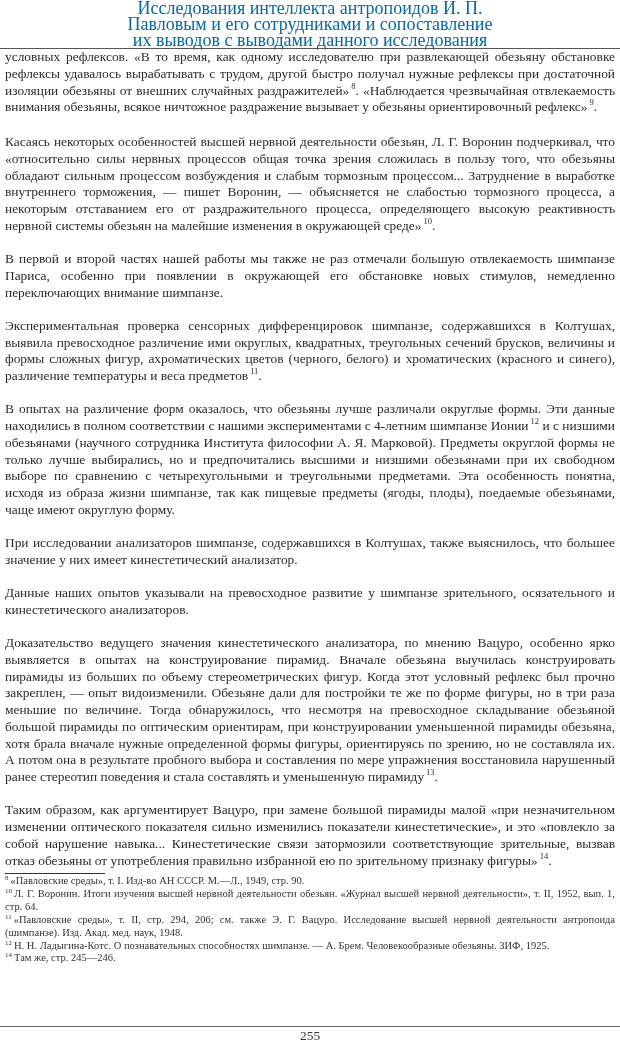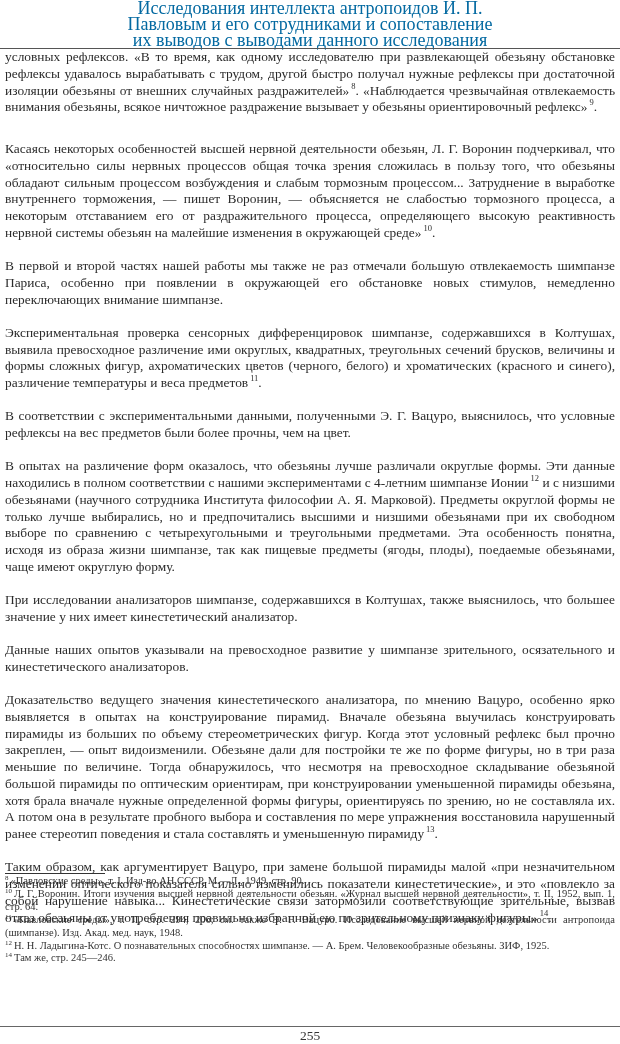--- a/index.html
+++ b/index.html
@@ -17,21 +17,21 @@
   .header-rule {
     position: absolute; left: 0; top: 48px; width: 620px; height: 0;
     border-top: 1.5px solid #555;
   }
   .body-text {
     position: absolute; left: 5px; top: 49px; width: 610px;
     font-size: 13.4px; line-height: 16.75px; text-align: justify;
     hyphens: manual; color: #2b2b2b;
   }
   .para { margin: 0 0 16.5px 0; }
-  .para.first { margin-bottom: 25px; }
+  .para.first { margin-bottom: 18px; }
   sup { font-size: 8.5px; line-height: 0; vertical-align: 6px; margin-left: 2px; }
   .fn-rule {
     position: absolute; left: 5px; top: 873px; width: 100px; height: 0;
     border-top: 1.3px solid #333;
   }
   .footnotes {
     position: absolute; left: 5px; top: 875px; width: 610px;
     font-size: 10.5px; line-height: 12.9px; text-align: justify; color: #333;
   }
   .fn { margin: 0; font-family: Liberation Serif, serif; }
@@ -57,21 +57,20 @@
 
 <div class="body-text">
   <p class="para first"><span>условных рефлексов. «В то время, как одному исследователю при развлекающей обезьяну обстановке рефлексы удавалось вырабатывать с трудом, другой быстро получал нужные рефлексы при достаточной изоляции обезьяны от внешних случайных раздражителей»</span><sup>8</sup><span>. «Наблюдается чрезвычайная отвлекаемость внимания обезьяны, всякое ничтожное раздражение вызывает у обезьяны ориентировочный рефлекс»</span><sup>9</sup><span>.</span></p>
 
   <p class="para"><span>Касаясь некоторых особенностей высшей нервной деятельности обезьян, Л. Г. Воронин подчеркивал, что «относительно силы нервных процессов общая точка зрения сложилась в пользу того, что обезьяны обладают сильным процессом возбуждения и слабым тормозным процессом... Затруднение в выработке внутреннего торможения, — пишет Воронин, — объясняется не слабостью тормозного процесса, а некоторым отставанием его от раздражительного процесса, определяющего высокую реактивность нервной системы обезьян на малейшие изменения в окружающей среде»</span><sup>10</sup><span>.</span></p>
 
   <p class="para"><span>В первой и второй частях нашей работы мы также не раз отмечали большую отвлекаемость шимпанзе Париса, особенно при появлении в окружающей его обстановке новых стимулов, немедленно переключающих внимание шимпанзе.</span></p>
 
   <p class="para"><span>Экспериментальная проверка сенсорных дифференцировок шимпанзе, содержавшихся в Колтушах, выявила превосходное различение ими округлых, квадратных, треугольных сечений брусков, величины и формы сложных фигур, ахроматических цветов (черного, белого) и хроматических (красного и синего), различение температуры и веса предметов</span><sup>11</sup><span>.</span></p>
 
-  <p class="para"><span>В соответствии с экспериментальными данными, полученными Э. Г. Вацуро, выяснилось, что условные рефлексы на вес предметов были более прочны, чем на цвет.</span></p>
 
   <p class="para"><span>В опытах на различение форм оказалось, что обезьяны лучше различали округлые формы. Эти данные находились в полном соответствии с нашими экспериментами с 4-летним шимпанзе Ионии</span><sup>12</sup><span> и с низшими обезьянами (научного сотрудника Института философии А. Я. Марковой). Предметы округлой формы не только лучше выбирались, но и предпочитались высшими и низшими обезьянами при их свободном выборе по сравнению с четырехугольными и треугольными предметами. Эта особенность понятна, исходя из образа жизни шимпанзе, так как пищевые предметы (ягоды, плоды), поедаемые обезьянами, чаще имеют округлую форму.</span></p>
 
   <p class="para"><span>При исследовании анализаторов шимпанзе, содержавшихся в Колтушах, также выяснилось, что большее значение у них имеет кинестетический анализатор.</span></p>
 
   <p class="para"><span>Данные наших опытов указывали на превосходное развитие у шимпанзе зрительного, осязательного и кинестетического анализаторов.</span></p>
 
   <p class="para"><span>Доказательство ведущего значения кинестетического анализатора, по мнению Вацуро, особенно ярко выявляется в опытах на конструирование пирамид. Вначале обезьяна выучилась конструировать пирамиды из больших по объему стереометрических фигур. Когда этот условный рефлекс был прочно закреплен, — опыт видоизменили. Обезьяне дали для постройки те же по форме фигуры, но в три раза меньшие по величине. Тогда обнаружилось, что несмотря на превосходное складывание обезьяной большой пирамиды по оптическим ориентирам, при конструировании уменьшенной пирамиды обезьяна, хотя брала вначале нужные определенной формы фигуры, ориентируясь по зрению, но не составляла их. А потом она в результате пробного выбора и составления по мере упражнения восстановила нарушенный ранее стереотип поведения и стала составлять и уменьшенную пирамиду</span><sup>13</sup><span>.</span></p>
 
   <p class="para"><span>Таким образом, как аргументирует Вацуро, при замене большой пирамиды малой «при незначительном изменении оптического показателя сильно изменились показатели кинестетические», и это «повлекло за собой нарушение навыка... Кинестетические связи затормозили соответствующие зрительные, вызвав отказ обезьяны от употребления правильно избранной ею по зрительному признаку фигуры»</span><sup>14</sup><span>.</span></p>

